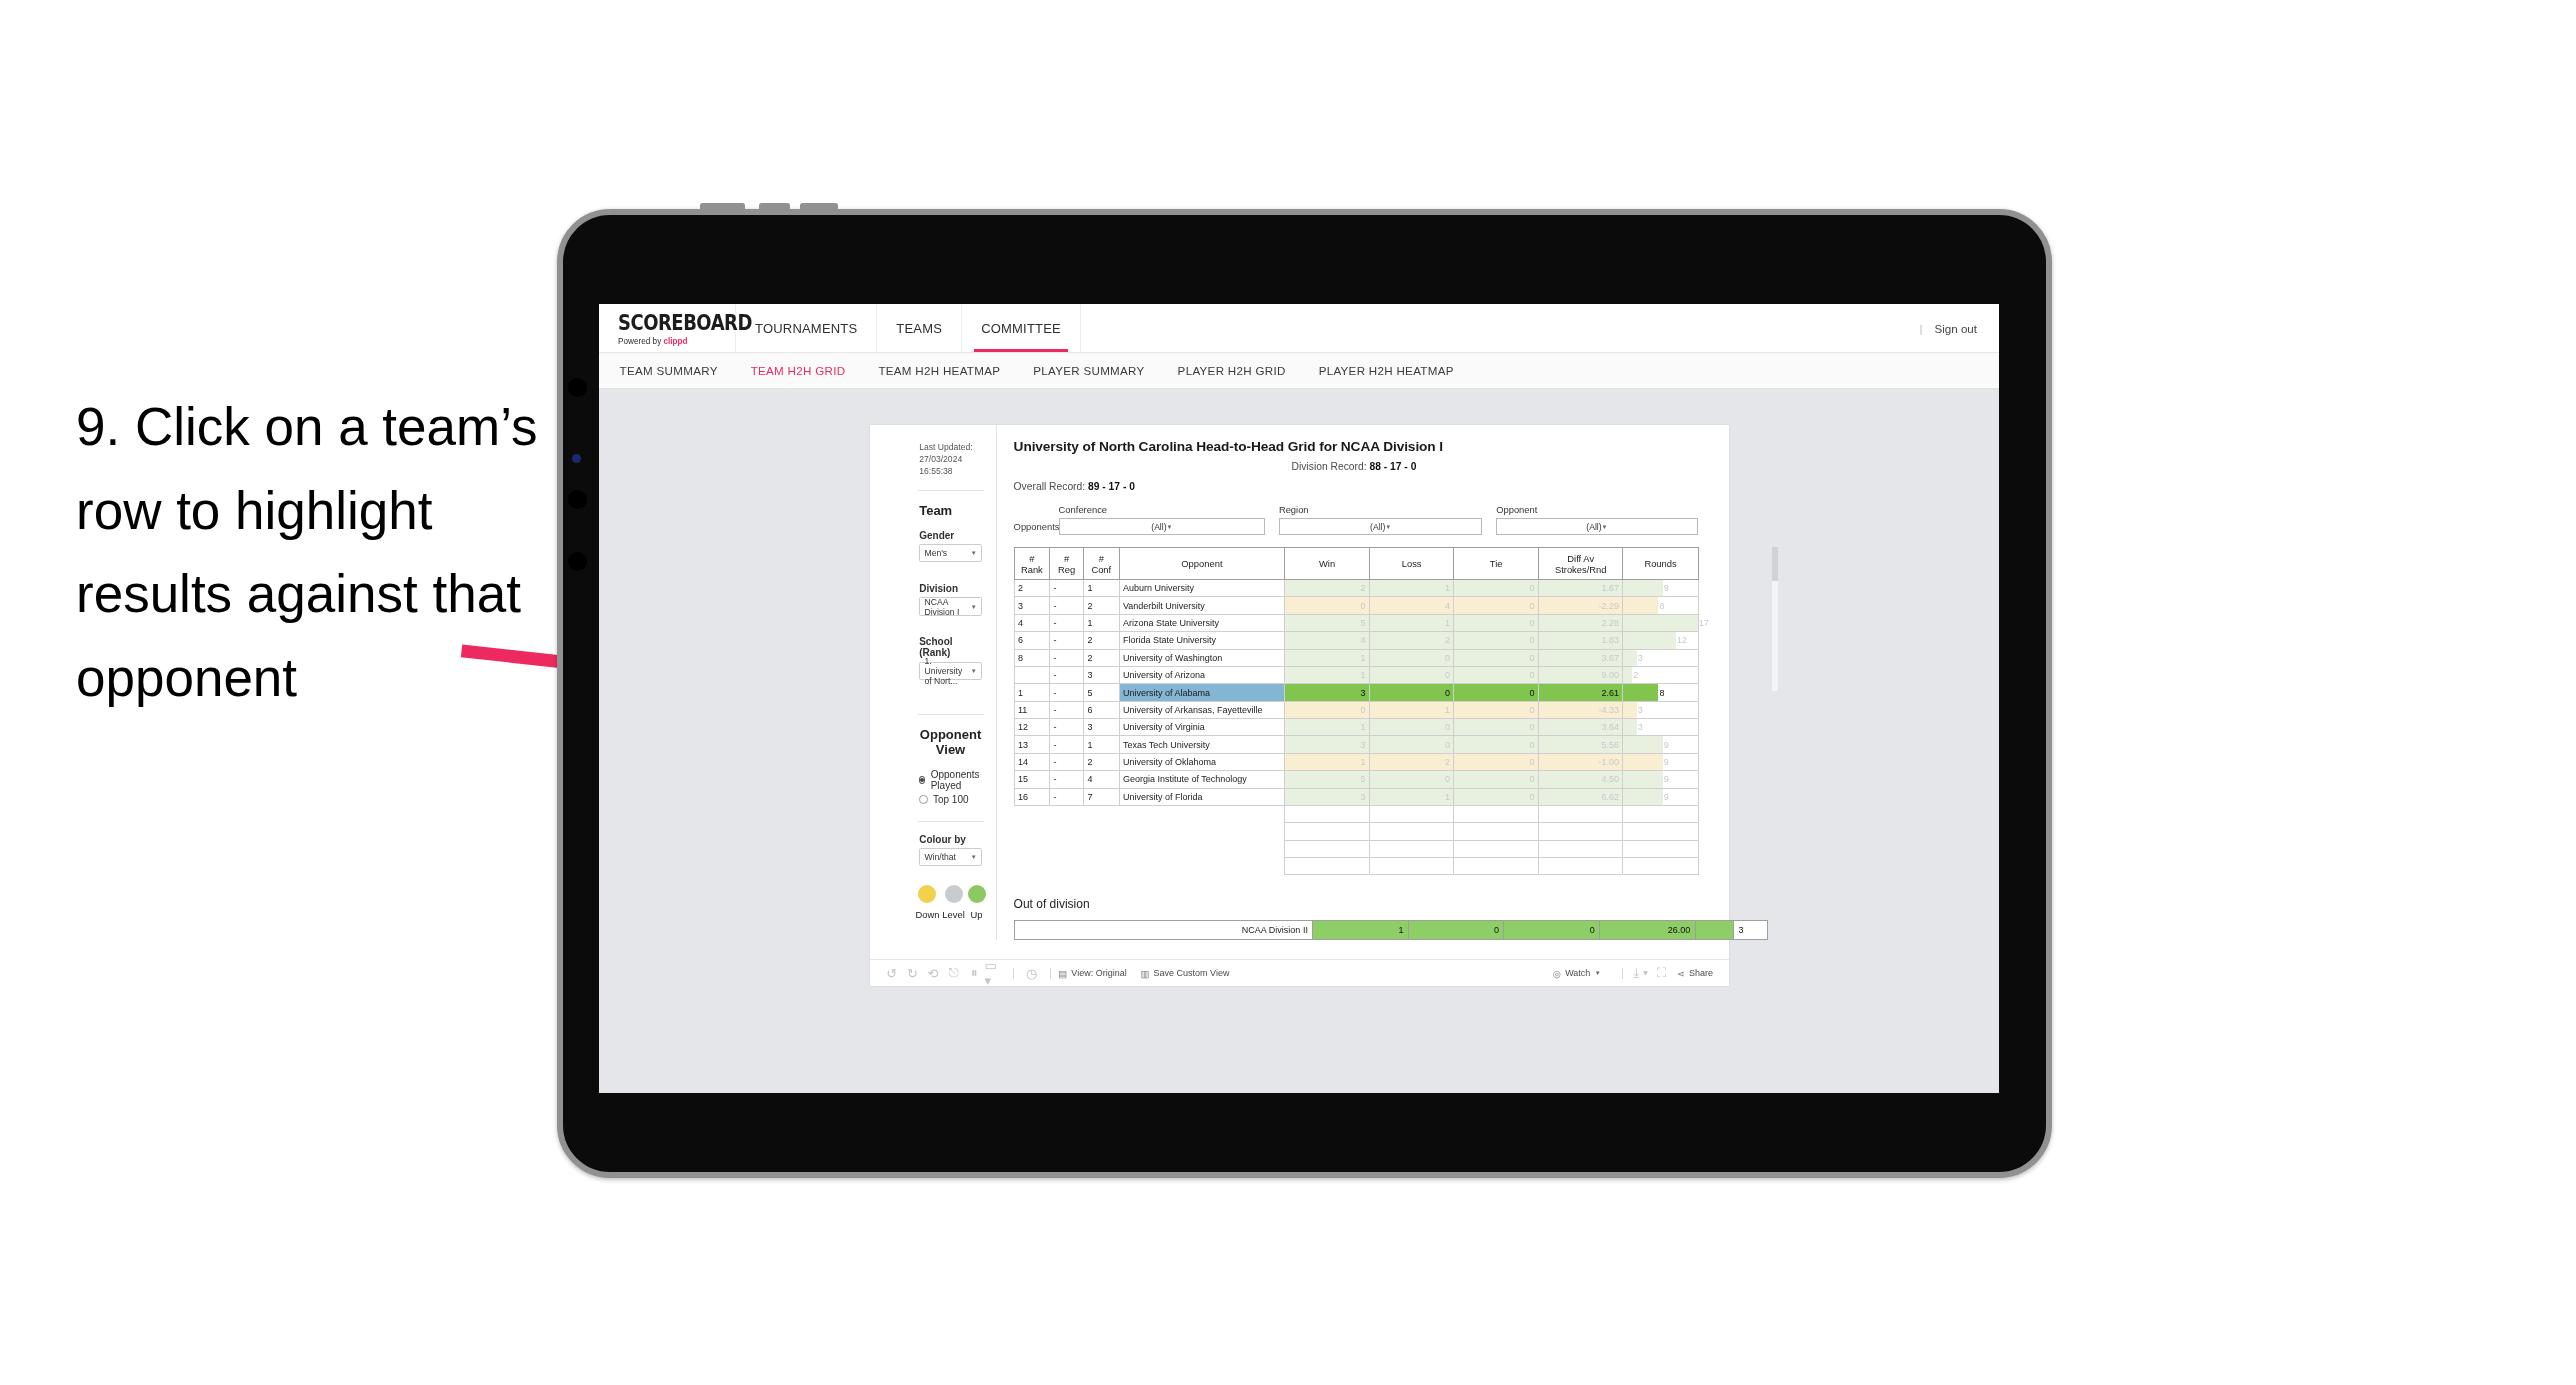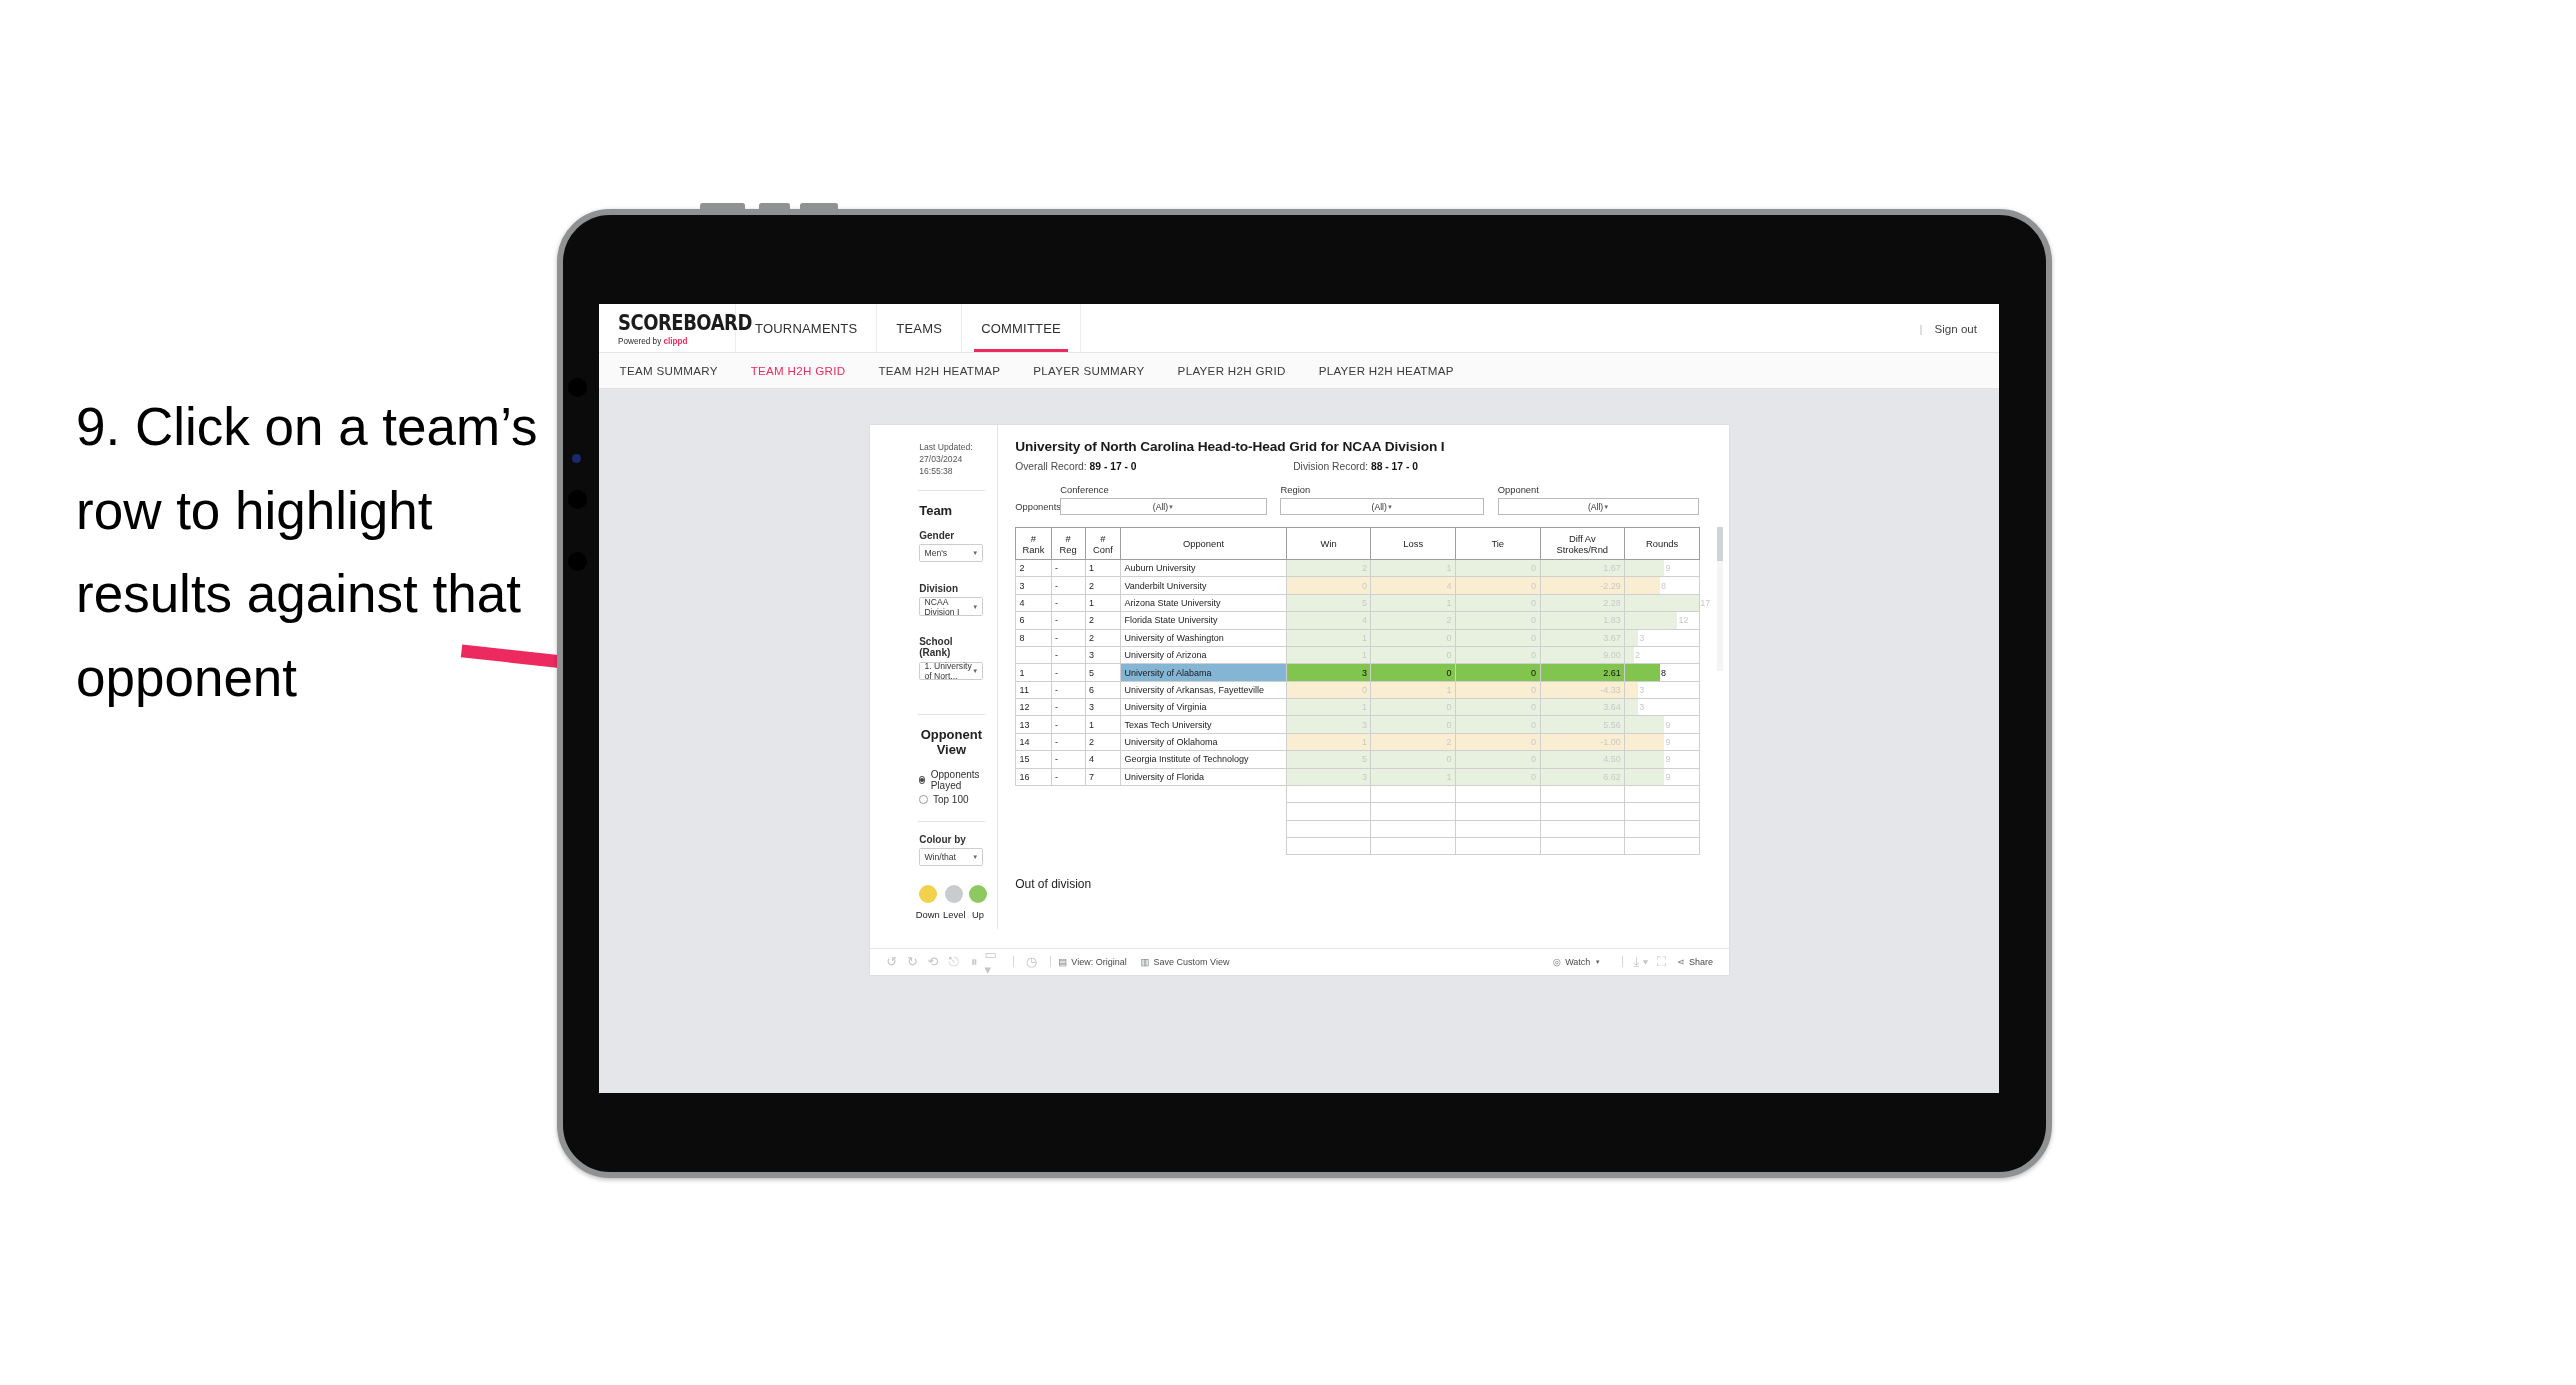--- a/index.html
+++ b/index.html
@@ -76,21 +76,21 @@
   .radio.on{border-color:#555;}
   .radio.on i{width:4.3px;height:4.3px;background:#444;border-radius:50%;display:block;}
   .legend{display:flex;justify-content:space-around;padding:19px 8.6px 0 8.6px;}
   .leg{display:flex;flex-direction:column;align-items:center;gap:6px;}
   .dot{width:18px;height:18px;border-radius:50%;}
   .leg span{font-size:9.4px;color:#222;}
   
   .main{flex:1;padding:13.7px 15.5px 0 17px;box-sizing:border-box;}
   .title{font-size:13.7px;font-weight:700;color:#1a1a1a;letter-spacing:-0.1px;}
   .records{display:flex;margin-top:7.7px;font-size:10.3px;color:#4a4a4a;}
-  .records .r1{width:278px;}
+  .records .r1{width:278px;margin-top:20px;}
   .records b{color:#111;font-weight:700;}
   .filters{display:flex;align-items:flex-end;margin-top:12px;gap:0;}
   .filters .lead{font-size:9.4px;color:#3a3a3a;padding-bottom:3.4px;width:45px;}
   .fcol{margin-right:13.7px;}
   .fcol .cap{font-size:9.4px;color:#333;margin-bottom:2.6px;}
   .fsel{height:15.5px;border:0.9px solid #b9b9b9;background:#fff;display:flex;align-items:center;
         justify-content:center;padding:0 4.3px;font-size:8.6px;color:#333;cursor:pointer;}
   .fsel.w1{width:196px;} .fsel.w2{width:193px;} .fsel.w3{width:191px;}
   
   .tbl-wrap{margin-top:12px;position:relative;}
@@ -540,20 +540,33 @@
                     <td></td>
                     <td></td>
                   </tr>
                 </tbody>
             </table>
             <div class="scrollbar"></div>
             <div class="scroll-thumb"></div>
           </div>
 
           <div class="oodiv">Out of division</div>
+          <table class="ood">
+            <tbody>
+                <tr>
+              <td class="lbl" style="width:289px;">NCAA Division II</td>
+              <td class="v" style="width:86px;">1</td>
+              <td class="v" style="width:86px;">0</td>
+              <td class="v" style="width:86px;">0</td>
+              <td class="v" style="width:86px;">26.00</td>
+              <td class="v" style="width:29px;border-right:none;"></td>
+              <td class="last" style="width:24px;">3</td>
+            </tr>
+          </tbody>
+            </table>
         </div>
       </div>
 
       <div class="toolbar">
         <div class="tb-ic">↺</div>
         <div class="tb-ic">↻</div>
         <div class="tb-ic">⟲</div>
         <div class="tb-ic">⎋</div>
         <div class="tb-ic">⏸</div>
         <div class="tb-ic">▭ ▾</div>

